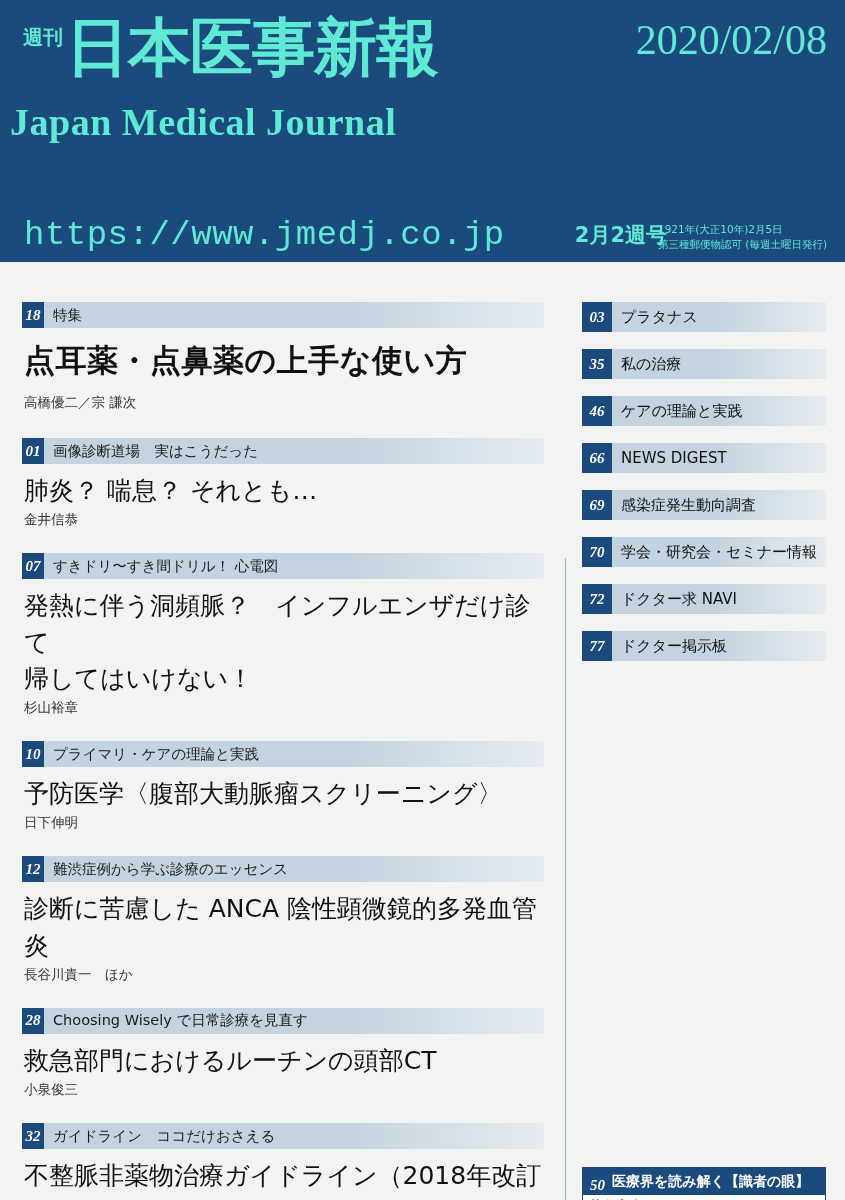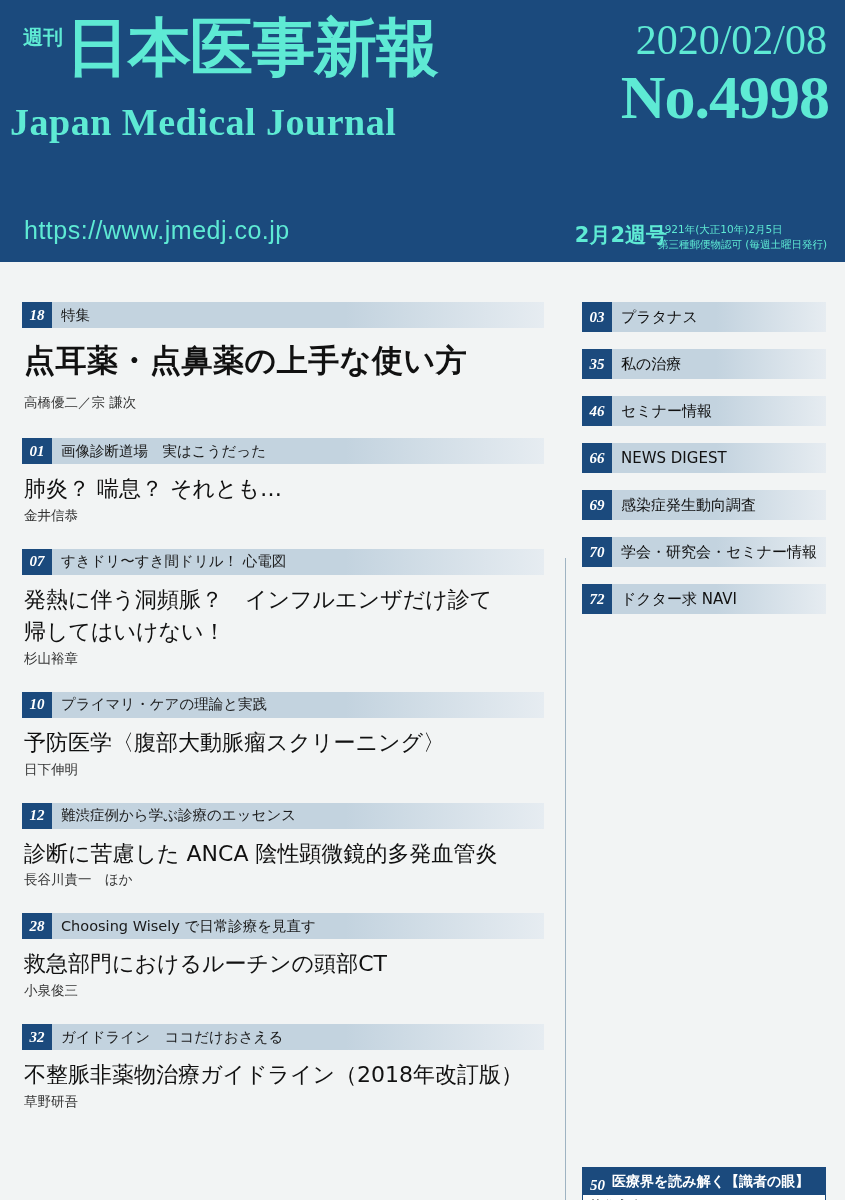--- a/index.html
+++ b/index.html
@@ -82,22 +82,22 @@
     font-family: "Liberation Serif", serif;
     font-size: 62px;
     font-weight: bold;
     letter-spacing: -1px;
     white-space: nowrap;
   }
   .url {
     position: absolute;
     left: 24px;
     top: 216px;
-    font-family: Liberation Sans, sans-serif;
-    font-size: 25px;
+    font-family: Liberation Mono, monospace;
+    font-size: 34px;
     letter-spacing: 0.5px;
     white-space: nowrap;
   }
   .week-label {
     position: absolute;
     right: 178px;
     top: 221px;
     font-family: "DejaVu Sans", sans-serif;
     font-size: 21px;
     font-weight: bold;
@@ -146,21 +146,21 @@
   
   .sec-head {
     position: relative;
     height: 26px;
     background: linear-gradient(to right, #c3d3df 0%, #c3d3df 62%, #e6ecf1 100%);
     display: flex;
     align-items: center;
     margin-bottom: 9px;
   }
   .sec-num {
-    width: 30px;
+    width: 22px;
     height: 26px;
     background: #1b4a7d;
     color: #ffffff;
     font-family: "Liberation Serif", serif;
     font-style: italic;
     font-weight: bold;
     font-size: 15px;
     display: flex;
     align-items: center;
     justify-content: center;
@@ -178,21 +178,21 @@
   .feature-title {
     font-family: "DejaVu Sans", sans-serif;
     font-size: 31px;
     font-weight: bold;
     color: #111;
     letter-spacing: 0.5px;
     margin: 12px 0 12px 2px;
   }
   .entry-title {
     font-family: "DejaVu Sans", sans-serif;
-    font-size: 22px;
+    font-size: 25px;
     color: #111;
     margin: 8px 0 2px 2px;
     line-height: 1.45;
   }
   .entry-author {
     font-family: "DejaVu Sans", sans-serif;
     font-size: 13.5px;
     color: #333;
     margin: 2px 0 0 2px;
   }
@@ -294,21 +294,20 @@
 <body>
 
 <div class="page">
 
   <div class="masthead">
     <div class="masthead-inner">
       <div class="weekly-badge">週刊</div>
       <div class="title-jp">日本医事新報</div>
       <div class="title-en">Japan Medical Journal</div>
       <div class="issue-date">2020/02/08</div>
-      <div class="issue-no">No.4998</div>
       <div class="url">https://www.jmedj.co.jp</div>
       <div class="week-label">2月2週号</div>
       <div class="legal">
         <div>1921年(大正10年)2月5日</div>
         <div>第三種郵便物認可 (毎週土曜日発行)</div>
       </div>
     </div>
   </div>
 
   <div class="content">
@@ -376,37 +375,41 @@
         <div class="r-item">
           <div class="r-num">03</div>
           <div class="r-label">プラタナス</div>
         </div>
         <div class="r-item">
           <div class="r-num">35</div>
           <div class="r-label">私の治療</div>
         </div>
         <div class="r-item">
           <div class="r-num">46</div>
-          <div class="r-label">セミナー情報</div>
+          <div class="r-label">ケアの理論と実践</div>
         </div>
         <div class="r-item">
           <div class="r-num">66</div>
           <div class="r-label">NEWS DIGEST</div>
         </div>
         <div class="r-item">
           <div class="r-num">69</div>
           <div class="r-label">感染症発生動向調査</div>
         </div>
         <div class="r-item">
           <div class="r-num">70</div>
           <div class="r-label">学会・研究会・セミナー情報</div>
         </div>
         <div class="r-item">
           <div class="r-num">72</div>
           <div class="r-label">ドクター求 NAVI</div>
+        </div>
+        <div class="r-item">
+          <div class="r-num">77</div>
+          <div class="r-label">ドクター掲示板</div>
         </div>
       </div>
 
     <div class="panel">
       <div class="panel-head">
         <span class="pn">50</span>
         <span>医療界を読み解く【識者の眼】</span>
       </div>
       <div id="panel-rows">
           <div class="panel-row">

